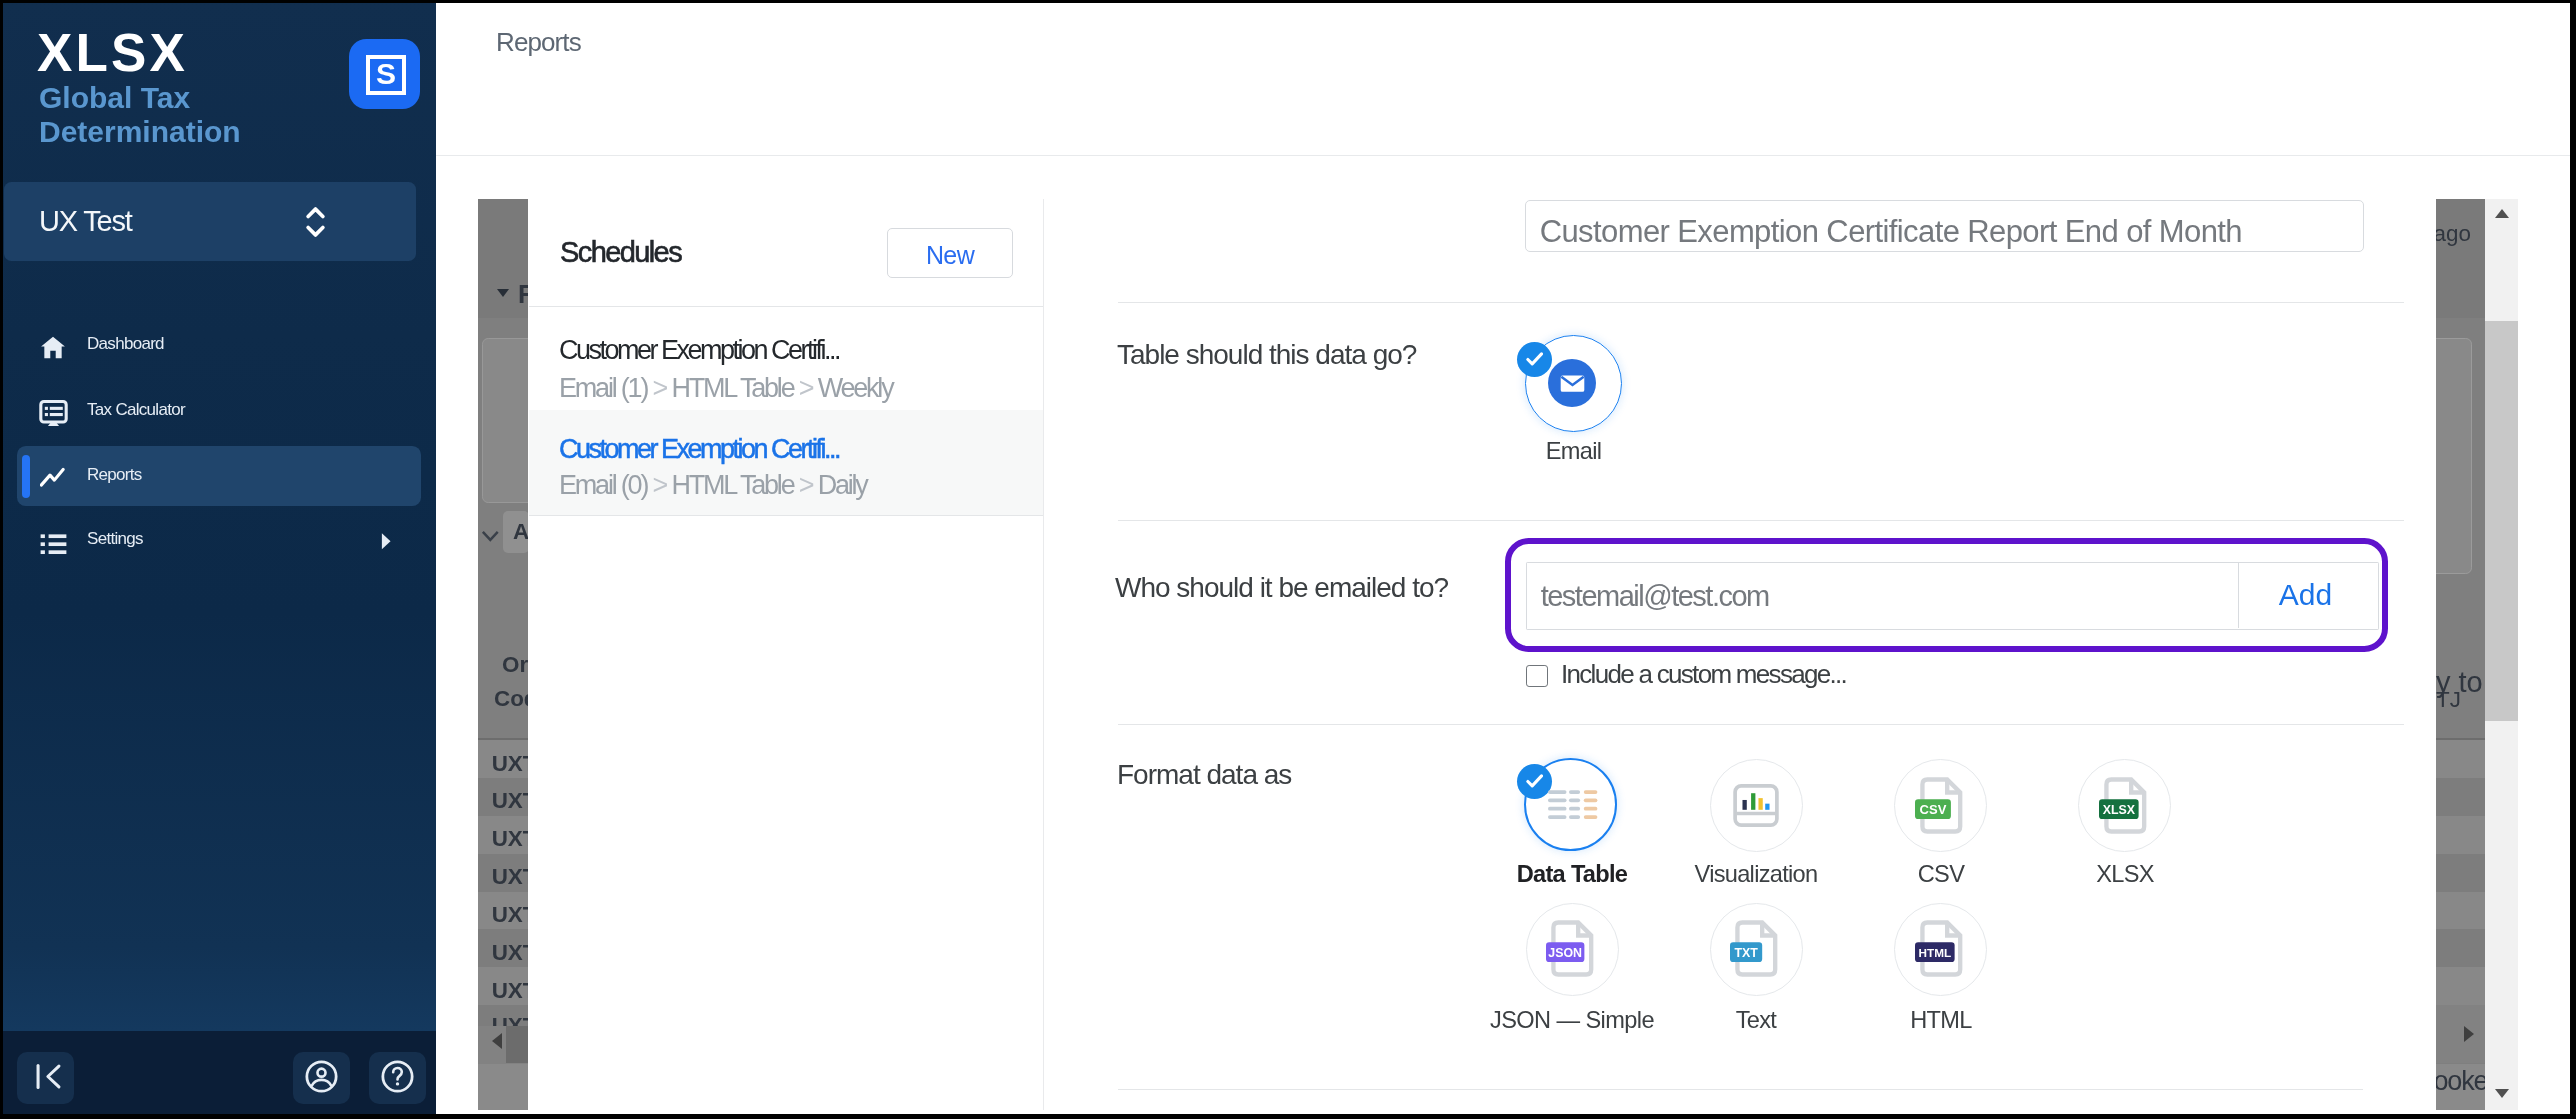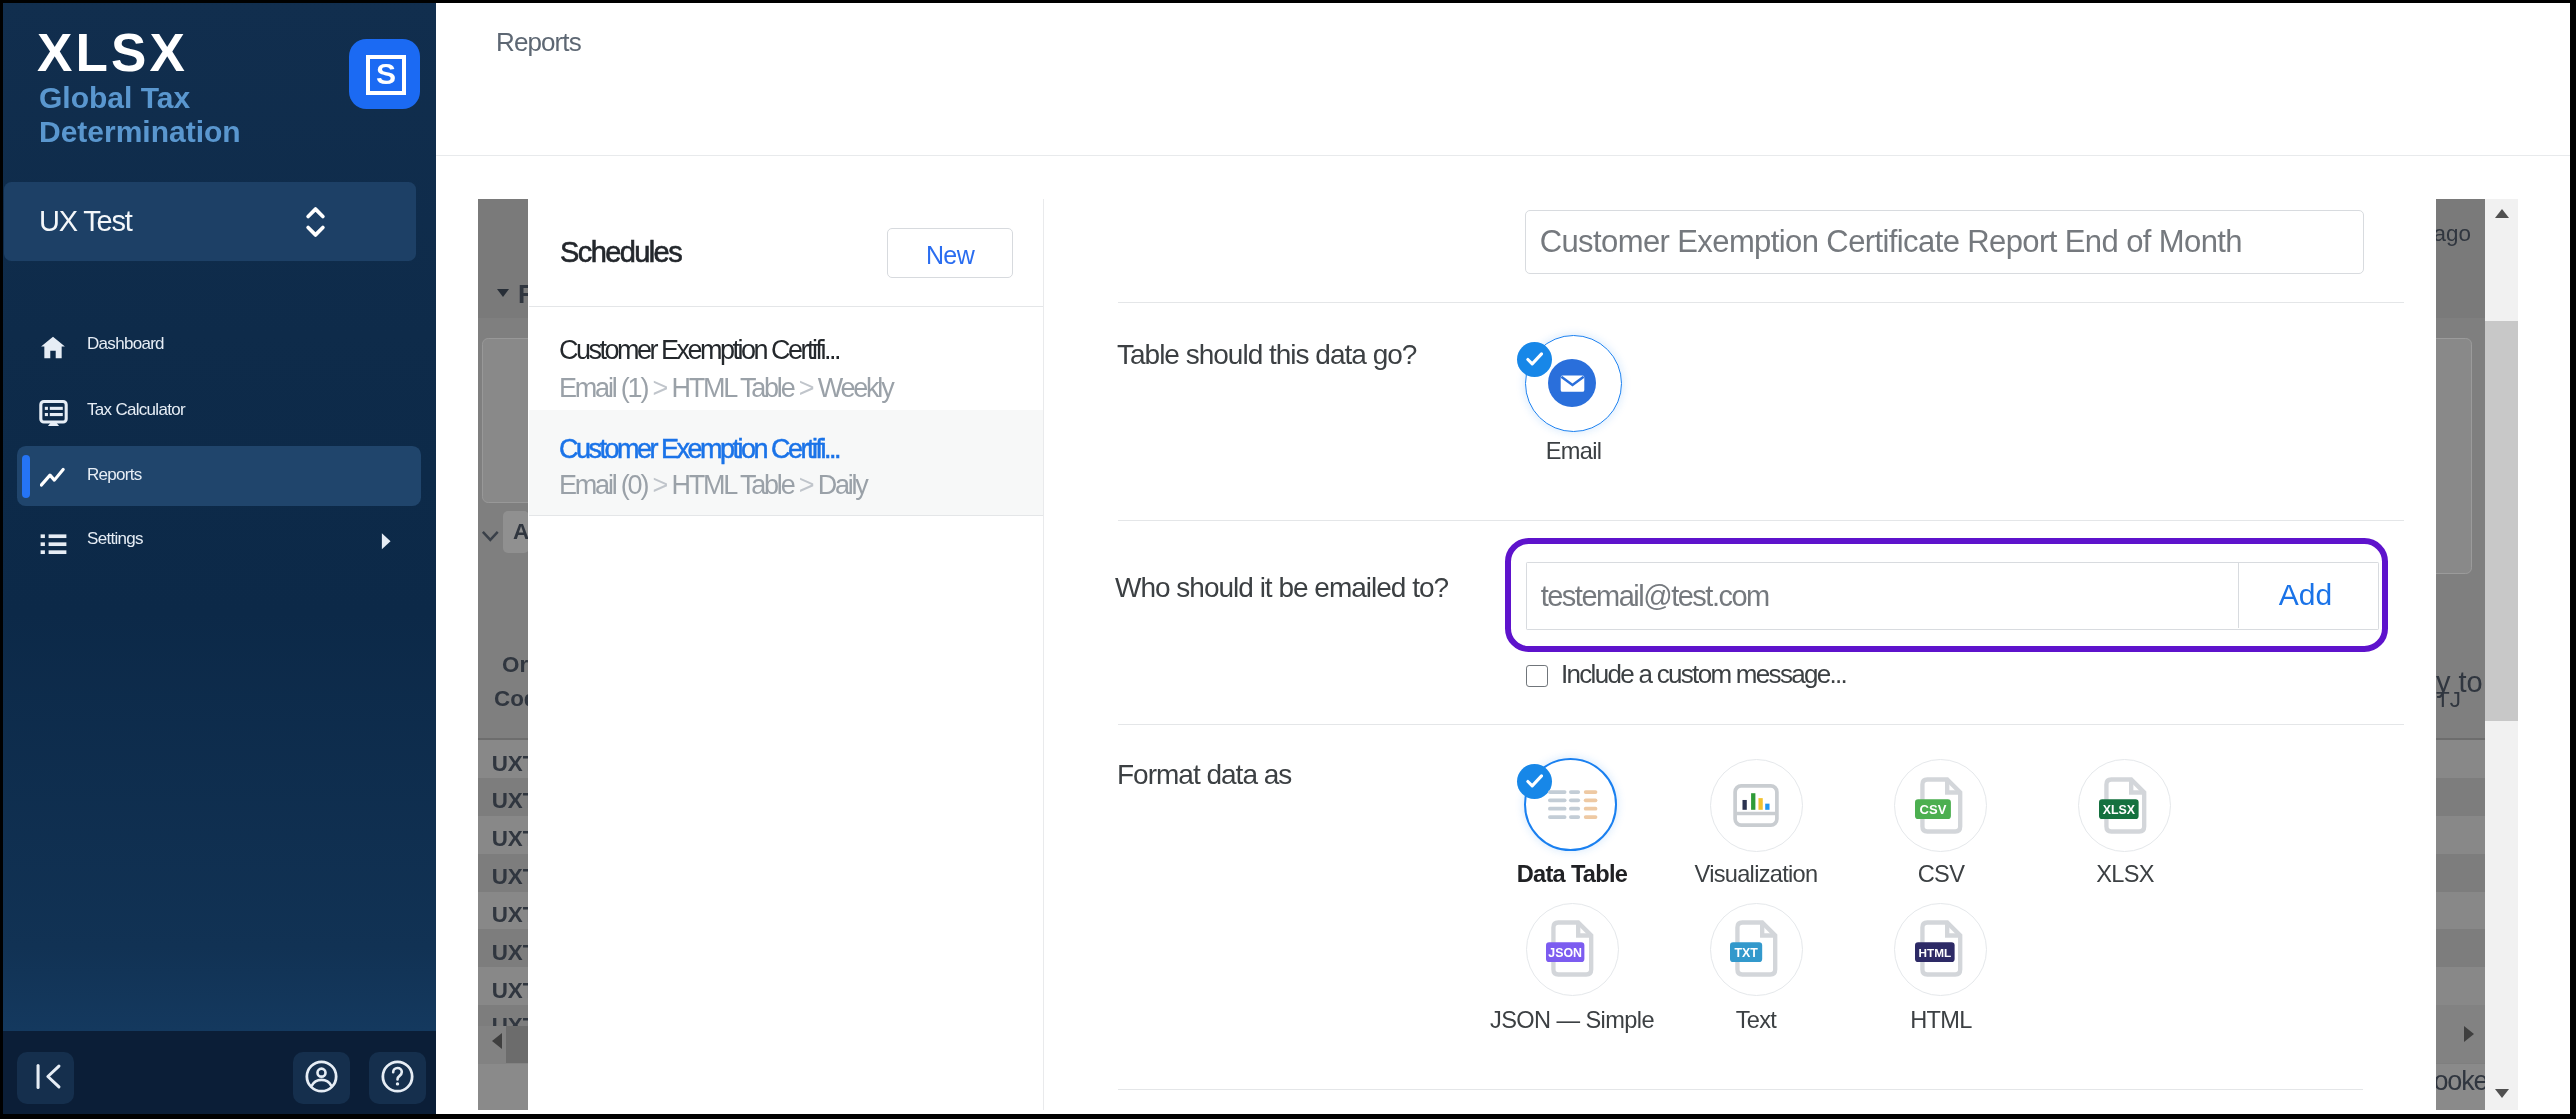--- a/index.html
+++ b/index.html
@@ -207,21 +207,21 @@
       </div>
     <div class="abs mdiv" style="left:0;top:107px;width:514px;height:1.2px"></div>
     <div class="abs item-title" style="left:30px;top:136px">Customer Exemption Certifi...</div>
     <div class="abs item-sub" style="left:30px;top:174px">Email (1) <b>&gt;</b> HTML Table <b>&gt;</b> Weekly</div>
     <div class="abs mdiv" style="left:0;top:211px;width:514px;height:1.2px"></div>
     <div class="abs" id="item2-bg"></div>
     <div class="abs item-title" style="left:30px;top:235px;color:#1a73e8;-webkit-text-stroke:0.5px #1a73e8">Customer Exemption Certifi...</div>
     <div class="abs item-sub" style="left:30px;top:271px">Email (0) <b>&gt;</b> HTML Table <b>&gt;</b> Daily</div>
     <div class="abs mdiv" style="left:0;top:316px;width:514px;height:1.2px"></div>
 
-    <div class="abs input-like" style="left:996px;top:11px;width:839px;height:64px">
+    <div class="abs input-like" style="left:996px;top:1px;width:839px;height:52px">
       <div class="abs gray-italic" style="left:13.7px;top:13px;font-size:31px;letter-spacing:-0.6px">Customer Exemption Certificate Report End of Month</div>
     </div>
     <div class="abs mdiv" style="left:589px;top:103px;width:1286px;height:1.2px"></div>
 
     <div class="abs flabel" style="left:588px;top:140px">Table should this data go?</div>
     <div class="abs" style="left:996px;top:136px;width:97px;height:97px;border-radius:50%;border:1.9px solid #1a80f0;box-shadow:0 0 10px rgba(26,128,240,.2)"></div>
     <div class="abs" style="left:1019px;top:160px;width:48px;height:48px;border-radius:50%;background:#2a6fdb"></div>
     <svg class="abs" style="left:1031px;top:176px" width="25" height="17.4" viewBox="0 0 40 28">
       <rect x="1" y="1" width="38" height="26" rx="3" fill="#fff"></rect>
       <path d="M2 3 L20 16 L38 3" fill="none" stroke="#2a6fdb" stroke-width="4"></path>

